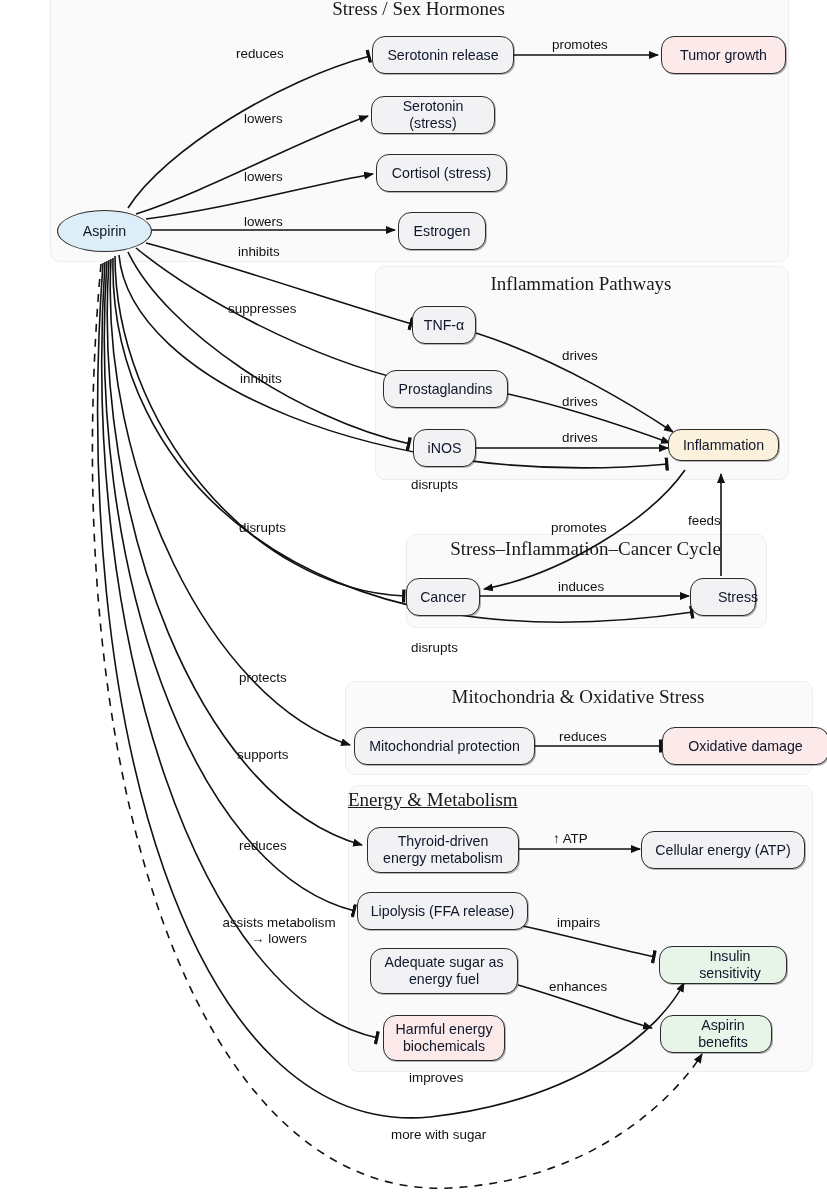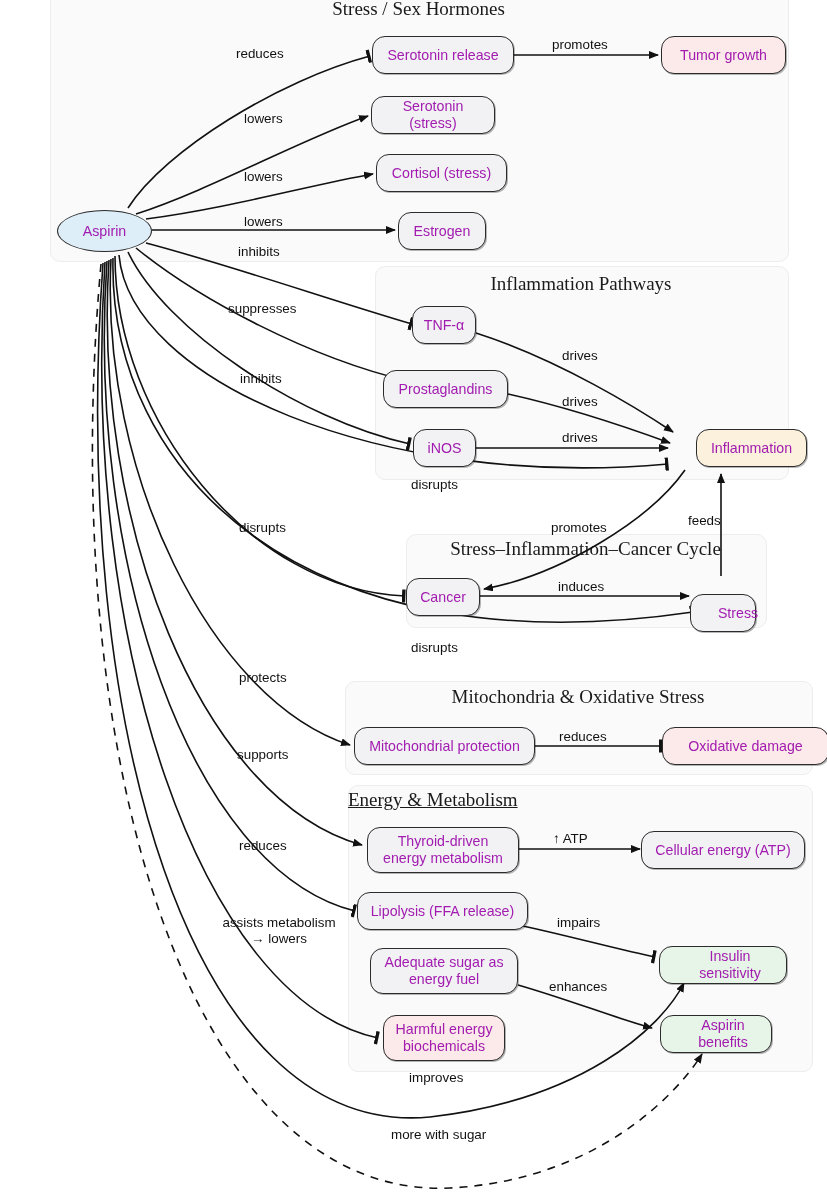--- a/index.html
+++ b/index.html
@@ -2,21 +2,21 @@
 <html><head>
 <meta charset="utf-8">
 <style>
   html,body{margin:0;padding:0;background:#ffffff;}
   body{width:827px;height:1200px;font-family:"Liberation Sans",sans-serif;}
   #stage{position:relative;width:827px;height:1200px;overflow:hidden;background:#fff;}
   svg#wires{position:absolute;left:0;top:0;width:827px;height:1200px;}
   .cluster{position:absolute;background:#fafafa;border:1px solid #ededed;border-radius:10px;}
   .cluster-title{position:absolute;font-family:"Liberation Serif",serif;font-size:19px;color:#1a1a1a;text-align:center;white-space:nowrap;}
   .node{position:absolute;box-sizing:border-box;border:1.6px solid #2b2b2b;border-radius:13px;
-        background:#f2f2f5;color:#a21caf;font-size:14.2px;line-height:1.18;
+        background:#f2f2f5;color:#0f172a;font-size:14.2px;line-height:1.18;
         display:flex;align-items:center;justify-content:center;text-align:center;
         box-shadow:1px 1px 0 rgba(0,0,0,.28);padding:2px 6px;}
   .node.pink{background:#fce9e9;}
   .node.tan{background:#fbf1dc;}
   .node.green{background:#e7f4e8;padding-left:20px;}
   .node.ellipse{border-radius:50%;background:#ddeef8;border:1.4px solid #2b2b2b;box-shadow:none;}
   .elabel{position:absolute;font-size:13.4px;color:#111;white-space:nowrap;text-align:center;line-height:1.2;}
   .elabel.two{white-space:normal;text-align:center;}
 </style>
 </head>
@@ -128,28 +128,28 @@
 
   <div class="node" style="left:412px;top:306px;width:64px;height:38px;">
     <span>TNF-α</span>
   </div>
   <div class="node" style="left:383px;top:370px;width:125px;height:38px;">
     <span>Prostaglandins</span>
   </div>
   <div class="node" style="left:413px;top:429px;width:63px;height:38px;">
     <span>iNOS</span>
   </div>
-  <div class="node tan" style="left:696px;top:429px;width:111px;height:38px;">
+  <div class="node tan" style="left:668px;top:429px;width:111px;height:32px;">
     <span>Inflammation</span>
   </div>
 
   <div class="node" style="left:406px;top:578px;width:74px;height:38px;">
     <span>Cancer</span>
   </div>
-  <div class="node" style="left:690px;top:594px;width:66px;height:38px;padding-left:36px;">
+  <div class="node" style="left:690px;top:578px;width:66px;height:38px;padding-left:36px;">
     <span>Stress</span>
   </div>
 
   <div class="node" style="left:354px;top:727px;width:181px;height:38px;">
     <span>Mitochondrial protection</span>
   </div>
   <div class="node pink" style="left:662px;top:727px;width:167px;height:38px;">
     <span>Oxidative damage</span>
   </div>
 

